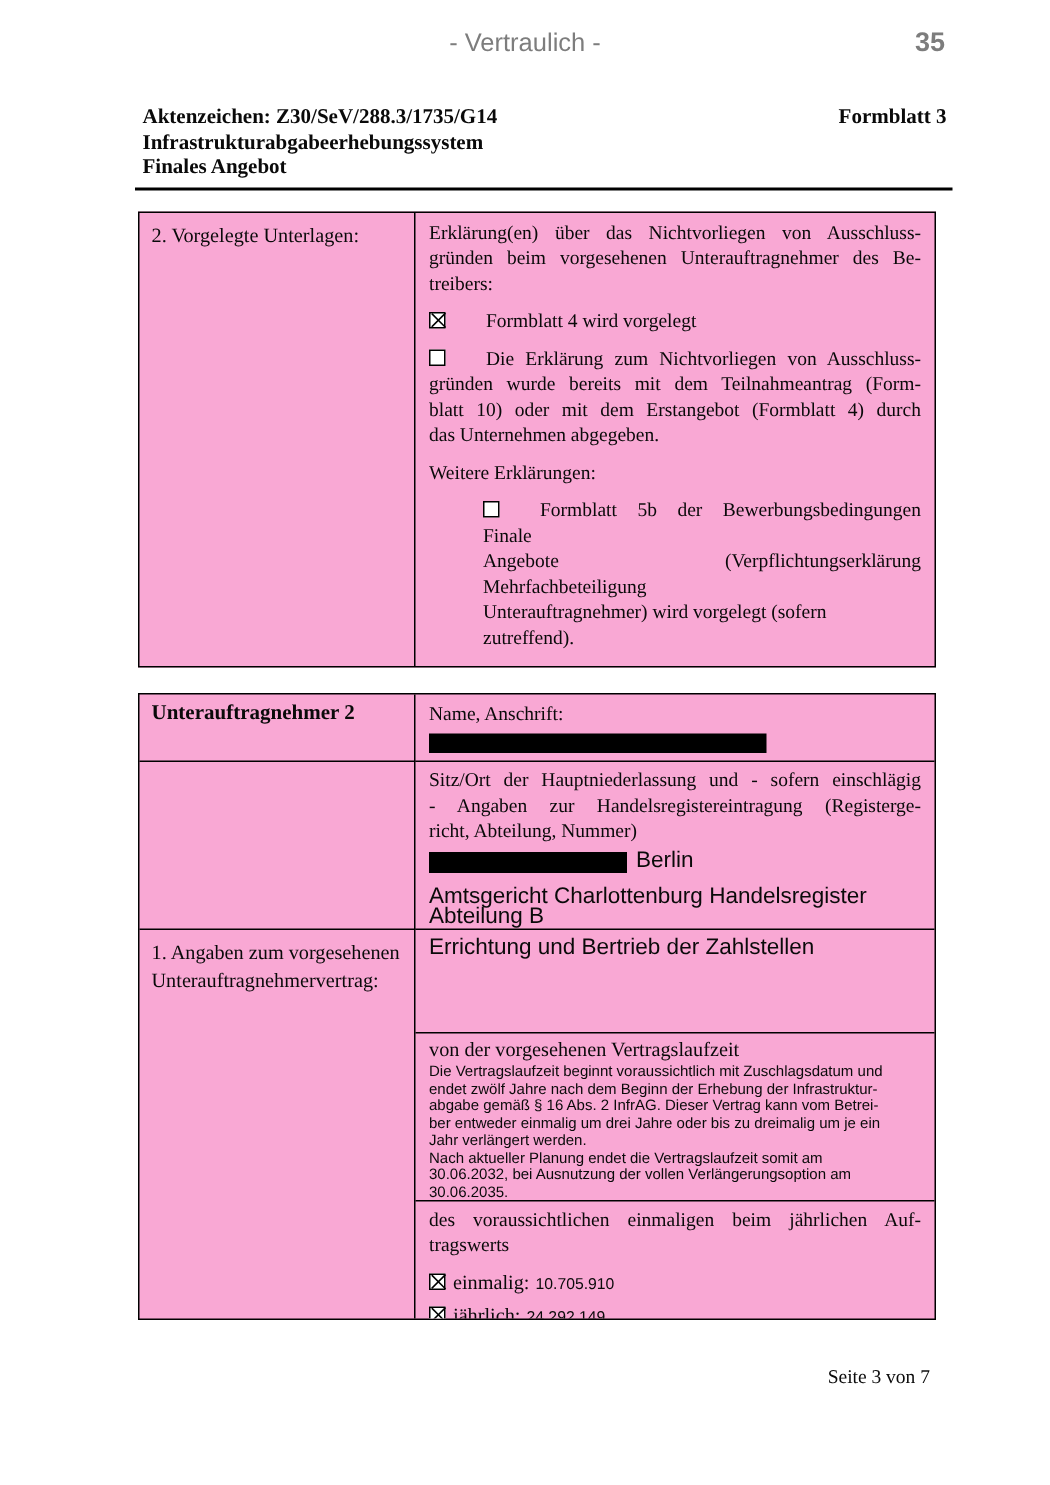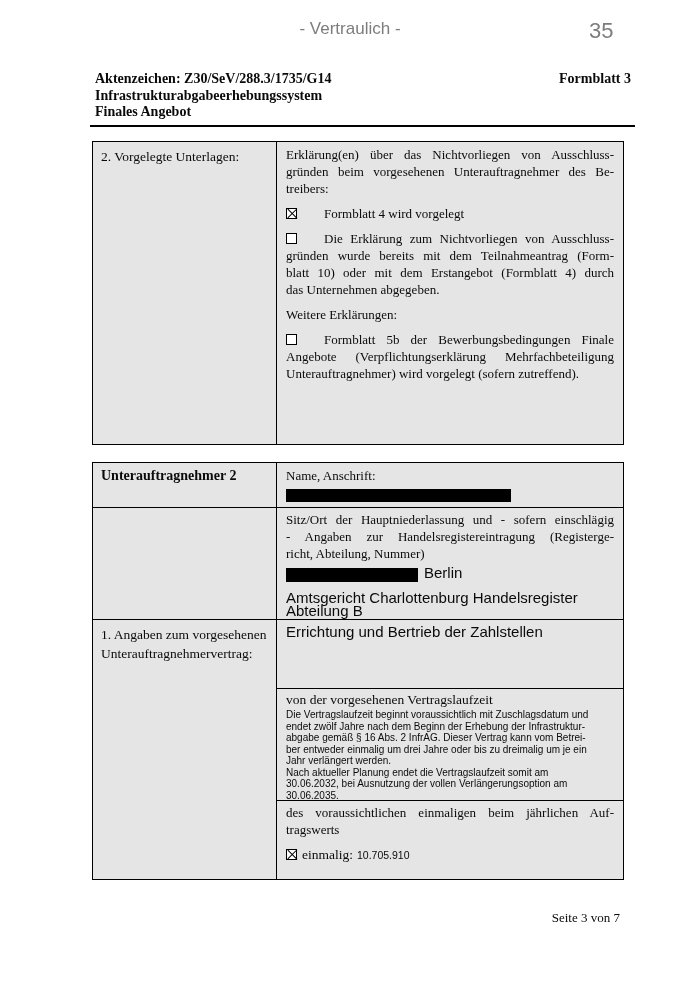--- a/index.html
+++ b/index.html
@@ -6,45 +6,45 @@
   body {
     width:700px; height:990px; background:#ffffff; position:relative;
     font-family:"Liberation Serif", serif; color:#0a0a0a;
     -webkit-font-smoothing:antialiased;
   }
   .abs { position:absolute; }
 
   
   .conf-line { top:19px; left:0; width:700px; text-align:center;
     font-family:"Liberation Sans", sans-serif; font-size:17px; color:#7d7d7d; }
-  .page-num { top:18px; left:589px; font-family:"Liberation Sans", sans-serif;
-    font-size:22px; color:#7d7d7d; }
+  .page-num { top:18px; left:610px; font-family:"Liberation Sans", sans-serif;
+    font-size:18px; color:#7d7d7d;font-weight:bold; }
 
   .ref-block { left:90px; top:71px; width:545px; border-bottom:2px solid #000;
     padding:0 0 4px 5px; box-sizing:border-box;
     font-weight:bold; font-size:14px; line-height:16.5px; }
   .ref-block div { white-space:nowrap; }
   .formblatt { position:absolute; right:4px; top:0; font-weight:bold; font-size:14px; }
 
   
   .tbl { border:1.5px solid #000; box-sizing:border-box; display:grid;
-    grid-template-columns:184px 1fr; background:#e5e5e5; }
+    grid-template-columns:184px 1fr; background:#f9a8d4; }
   .cell { box-sizing:border-box; overflow:hidden; }
   .br { border-right:1.4px solid #000; }
   .bb { border-bottom:1.4px solid #000; }
 
   .tbl1 { left:92px; top:141px; width:532px; height:304px; }
   .tbl2 { left:92px; top:462px; width:532px; height:418px;
     grid-template-rows:45px 112px 69px 112px 78.2px; }
 
   .lbl-cell { padding:5px 8px; font-size:13.5px; line-height:19px; }
   .body-cell { padding:4px 9px; font-size:13px; line-height:17px; }
 
   .para { margin:0 0 8px 0; }
-  .para:last-child { margin-bottom:0; }
+  .para:last-child { margin-bottom:0;margin-left:36px; }
   .jl, .jl-first { text-align:justify; text-align-last:justify; }
 
   
   .checkbox { display:inline-block; width:11px; height:11px;
     border:1px solid #000; position:relative; vertical-align:-1px;
     box-sizing:border-box; background:#fff; }
   .checkbox.checked::before, .checkbox.checked::after {
     content:""; position:absolute; left:-1.5px; top:4px; width:12.5px; height:1.1px;
     background:#000; }
   .checkbox.checked::before { transform:rotate(45deg); }
@@ -183,17 +183,20 @@
   </div>
 
   <div class="cell sub3">
     <div>
         <div class="jl">des voraussichtlichen einmaligen beim jährlichen Auf-</div>
         <div>tragswerts</div>
       </div>
     <div class="val-line first">
       <span class="checkbox checked"></span><span class="vl-label">einmalig:</span><span class="sans vl-num">10.705.910</span>
     </div>
+    <div class="val-line">
+      <span class="checkbox checked"></span><span class="vl-label">jährlich:</span><span class="sans vl-num">24.292.149</span>
+    </div>
   </div>
 
 </div>
 
 <div class="abs footer">Seite 3 von 7</div>
 
 </body></html>

